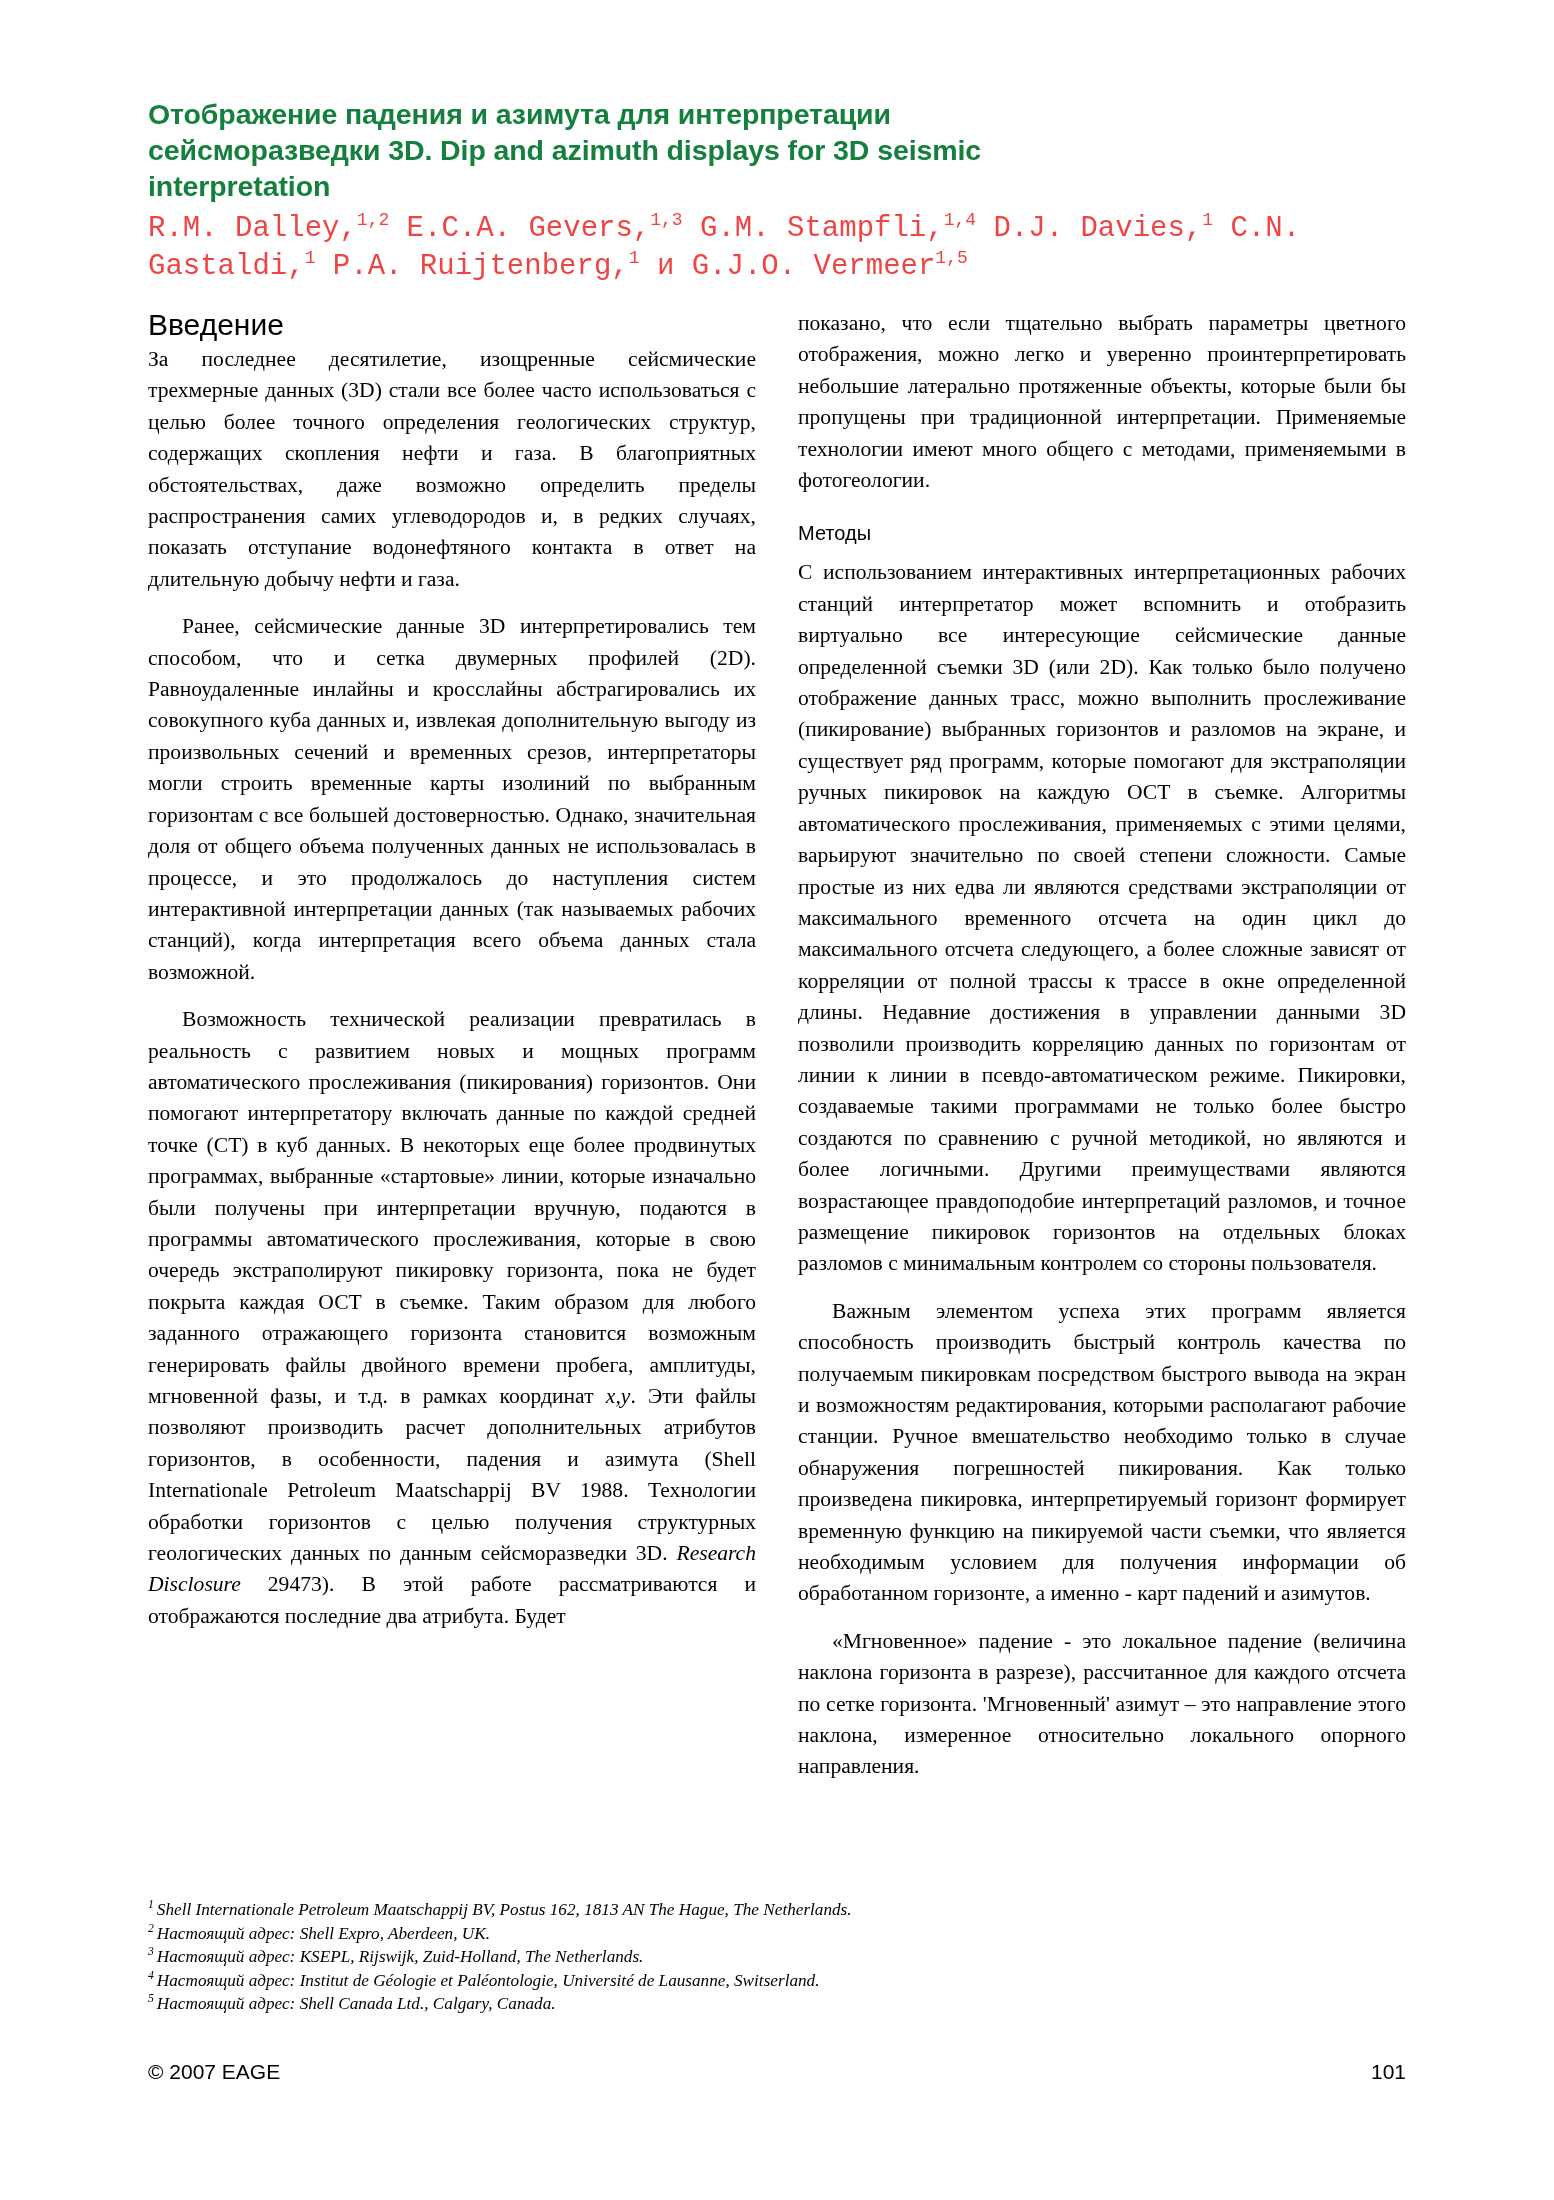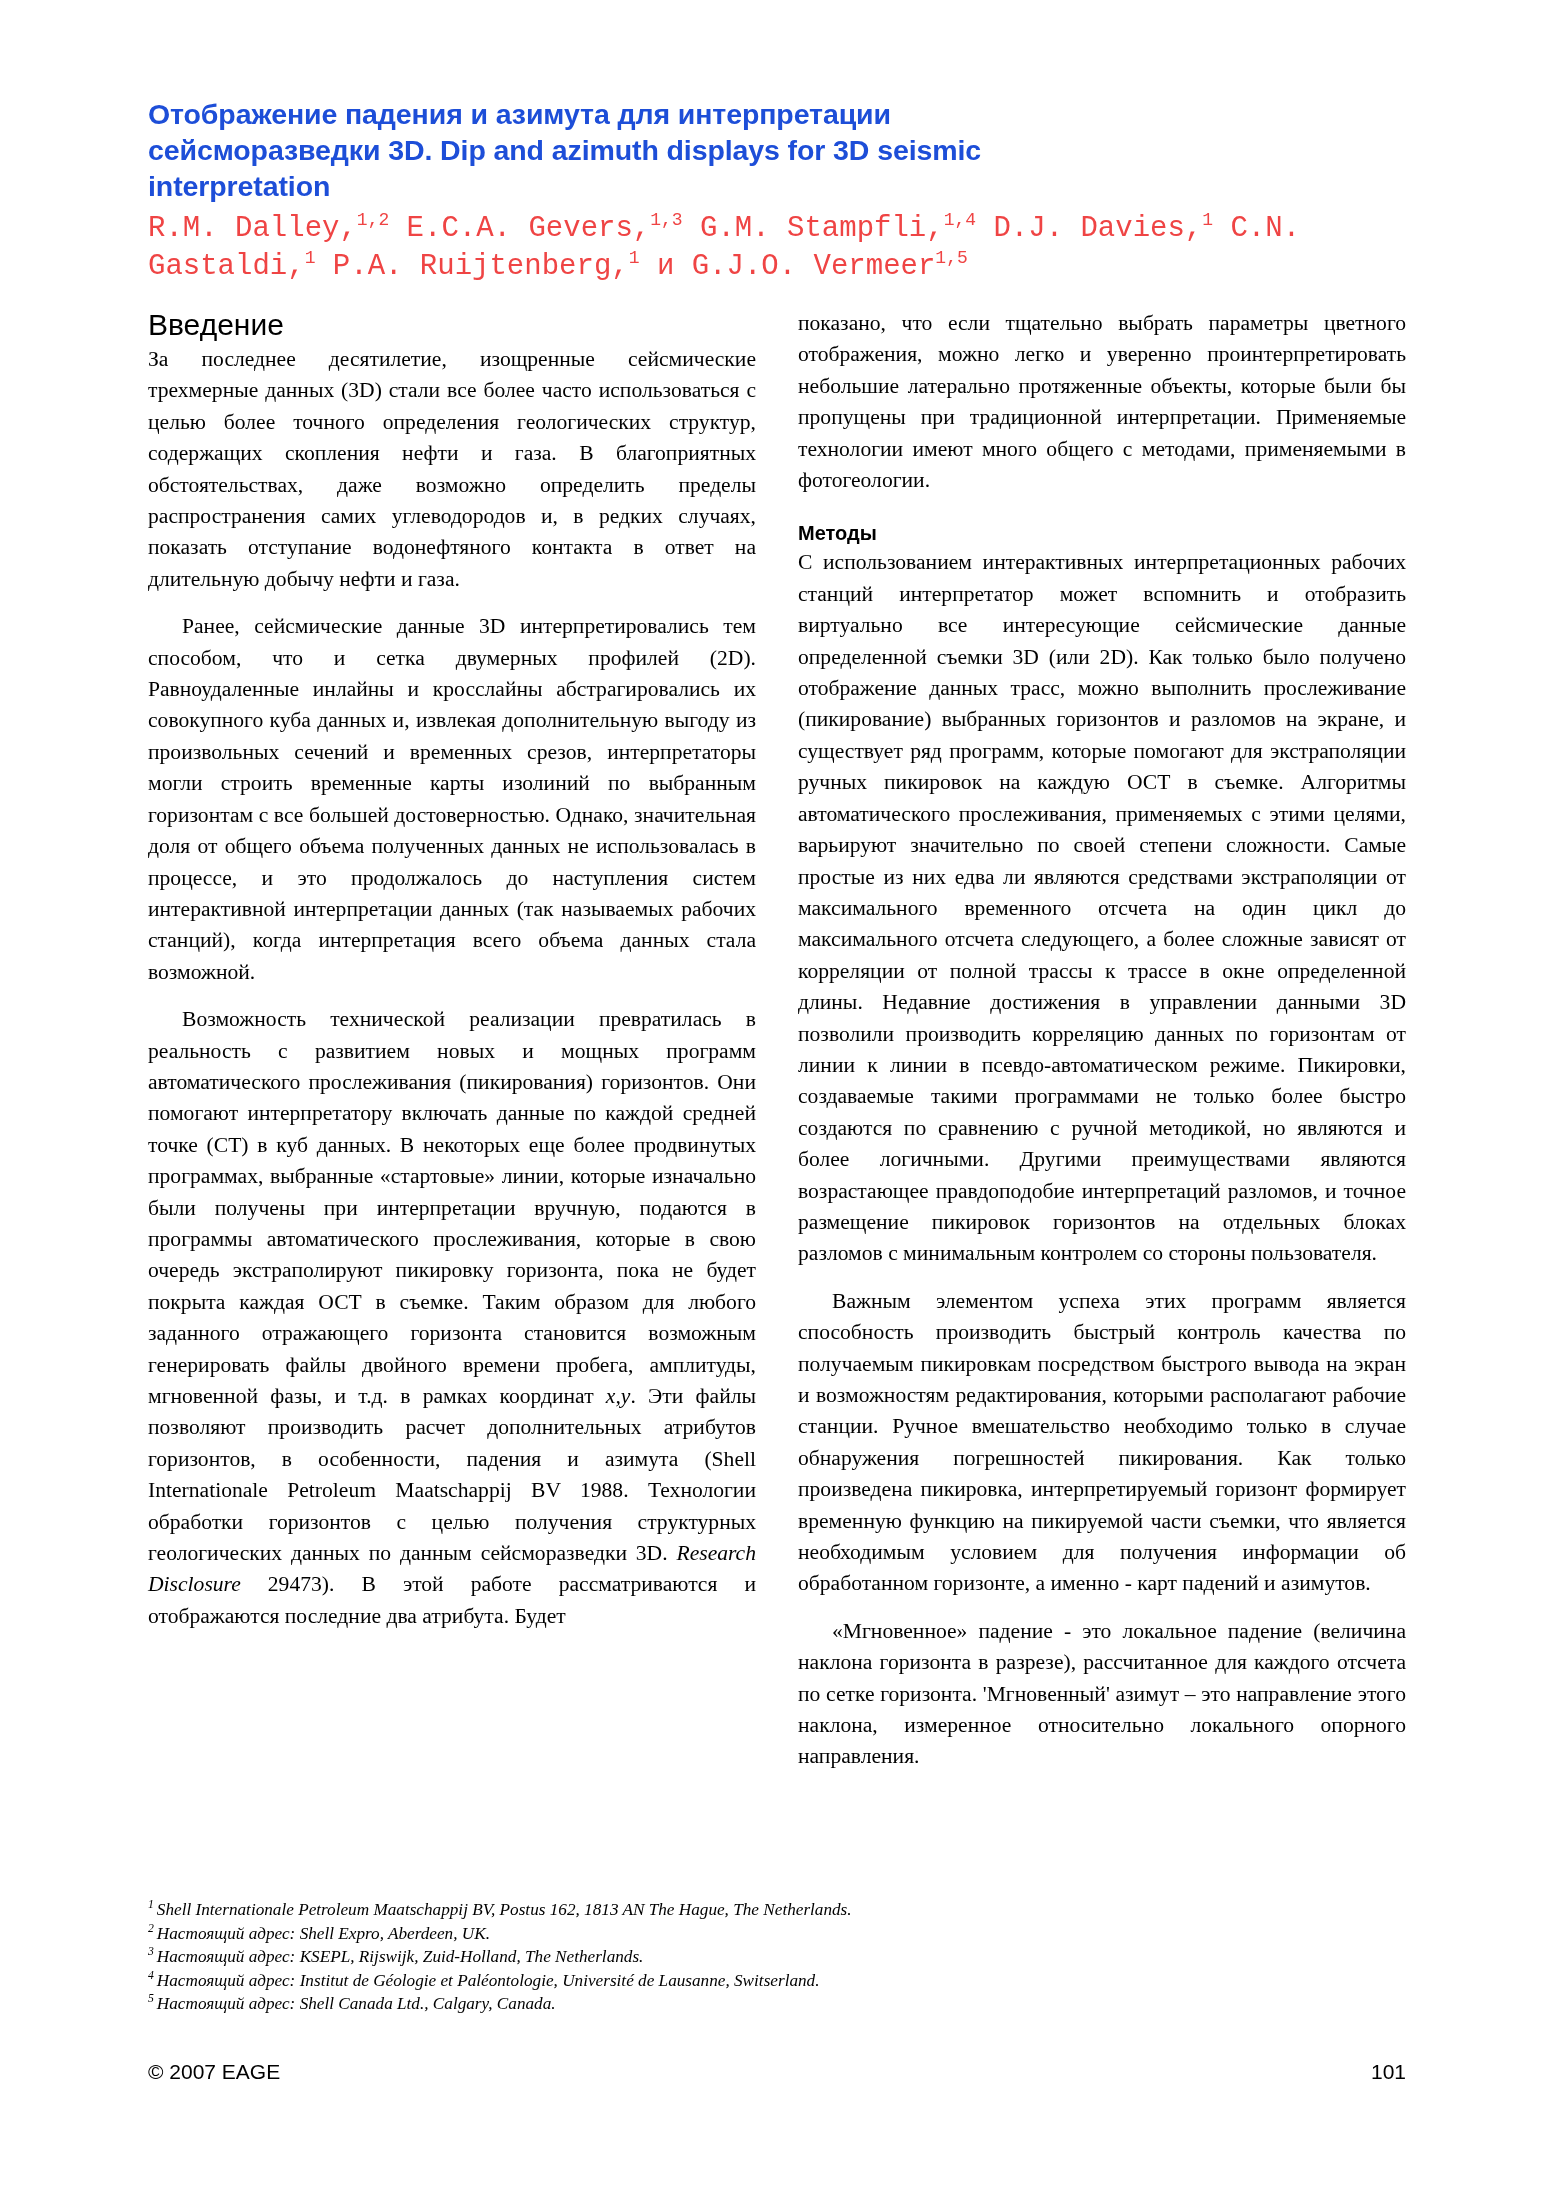--- a/index.html
+++ b/index.html
@@ -24,21 +24,21 @@
     top: 96px;
     width: 1258px;
   }
 
   
   .title {
     font-family: "Liberation Sans", "DejaVu Sans", sans-serif;
     font-weight: bold;
     font-size: 28.5px;
     line-height: 36px;
-    color: #1d4ed8;
+    color: #15803d;
     letter-spacing: -0.1px;
     margin: 0 0 4px 0;
     width: 960px;
   }
 
   
   .authors {
     font-family: Liberation Mono, monospace;
     font-size: 29px;
     line-height: 38px;
@@ -66,24 +66,24 @@
   h2.sec {
     font-family: "Liberation Sans", "DejaVu Sans", sans-serif;
     font-weight: normal;
     font-size: 30px;
     line-height: 34px;
     margin: 0 0 2px 0;
     color: #000;
   }
   h3.sec-sm {
     font-family: "Liberation Sans", "DejaVu Sans", sans-serif;
-    font-weight: bold;
+    font-weight: normal;
     font-size: 20px;
     line-height: 26px;
-    margin: 0 0 1px 0;
+    margin: 0 0 11px 0;
     color: #000;
   }
 
   p.body {
     font-family: "Liberation Serif", "DejaVu Serif", serif;
     font-size: 21.6px;
     line-height: 31.4px;
     text-align: justify;
     text-justify: inter-word;
     margin: 0;

